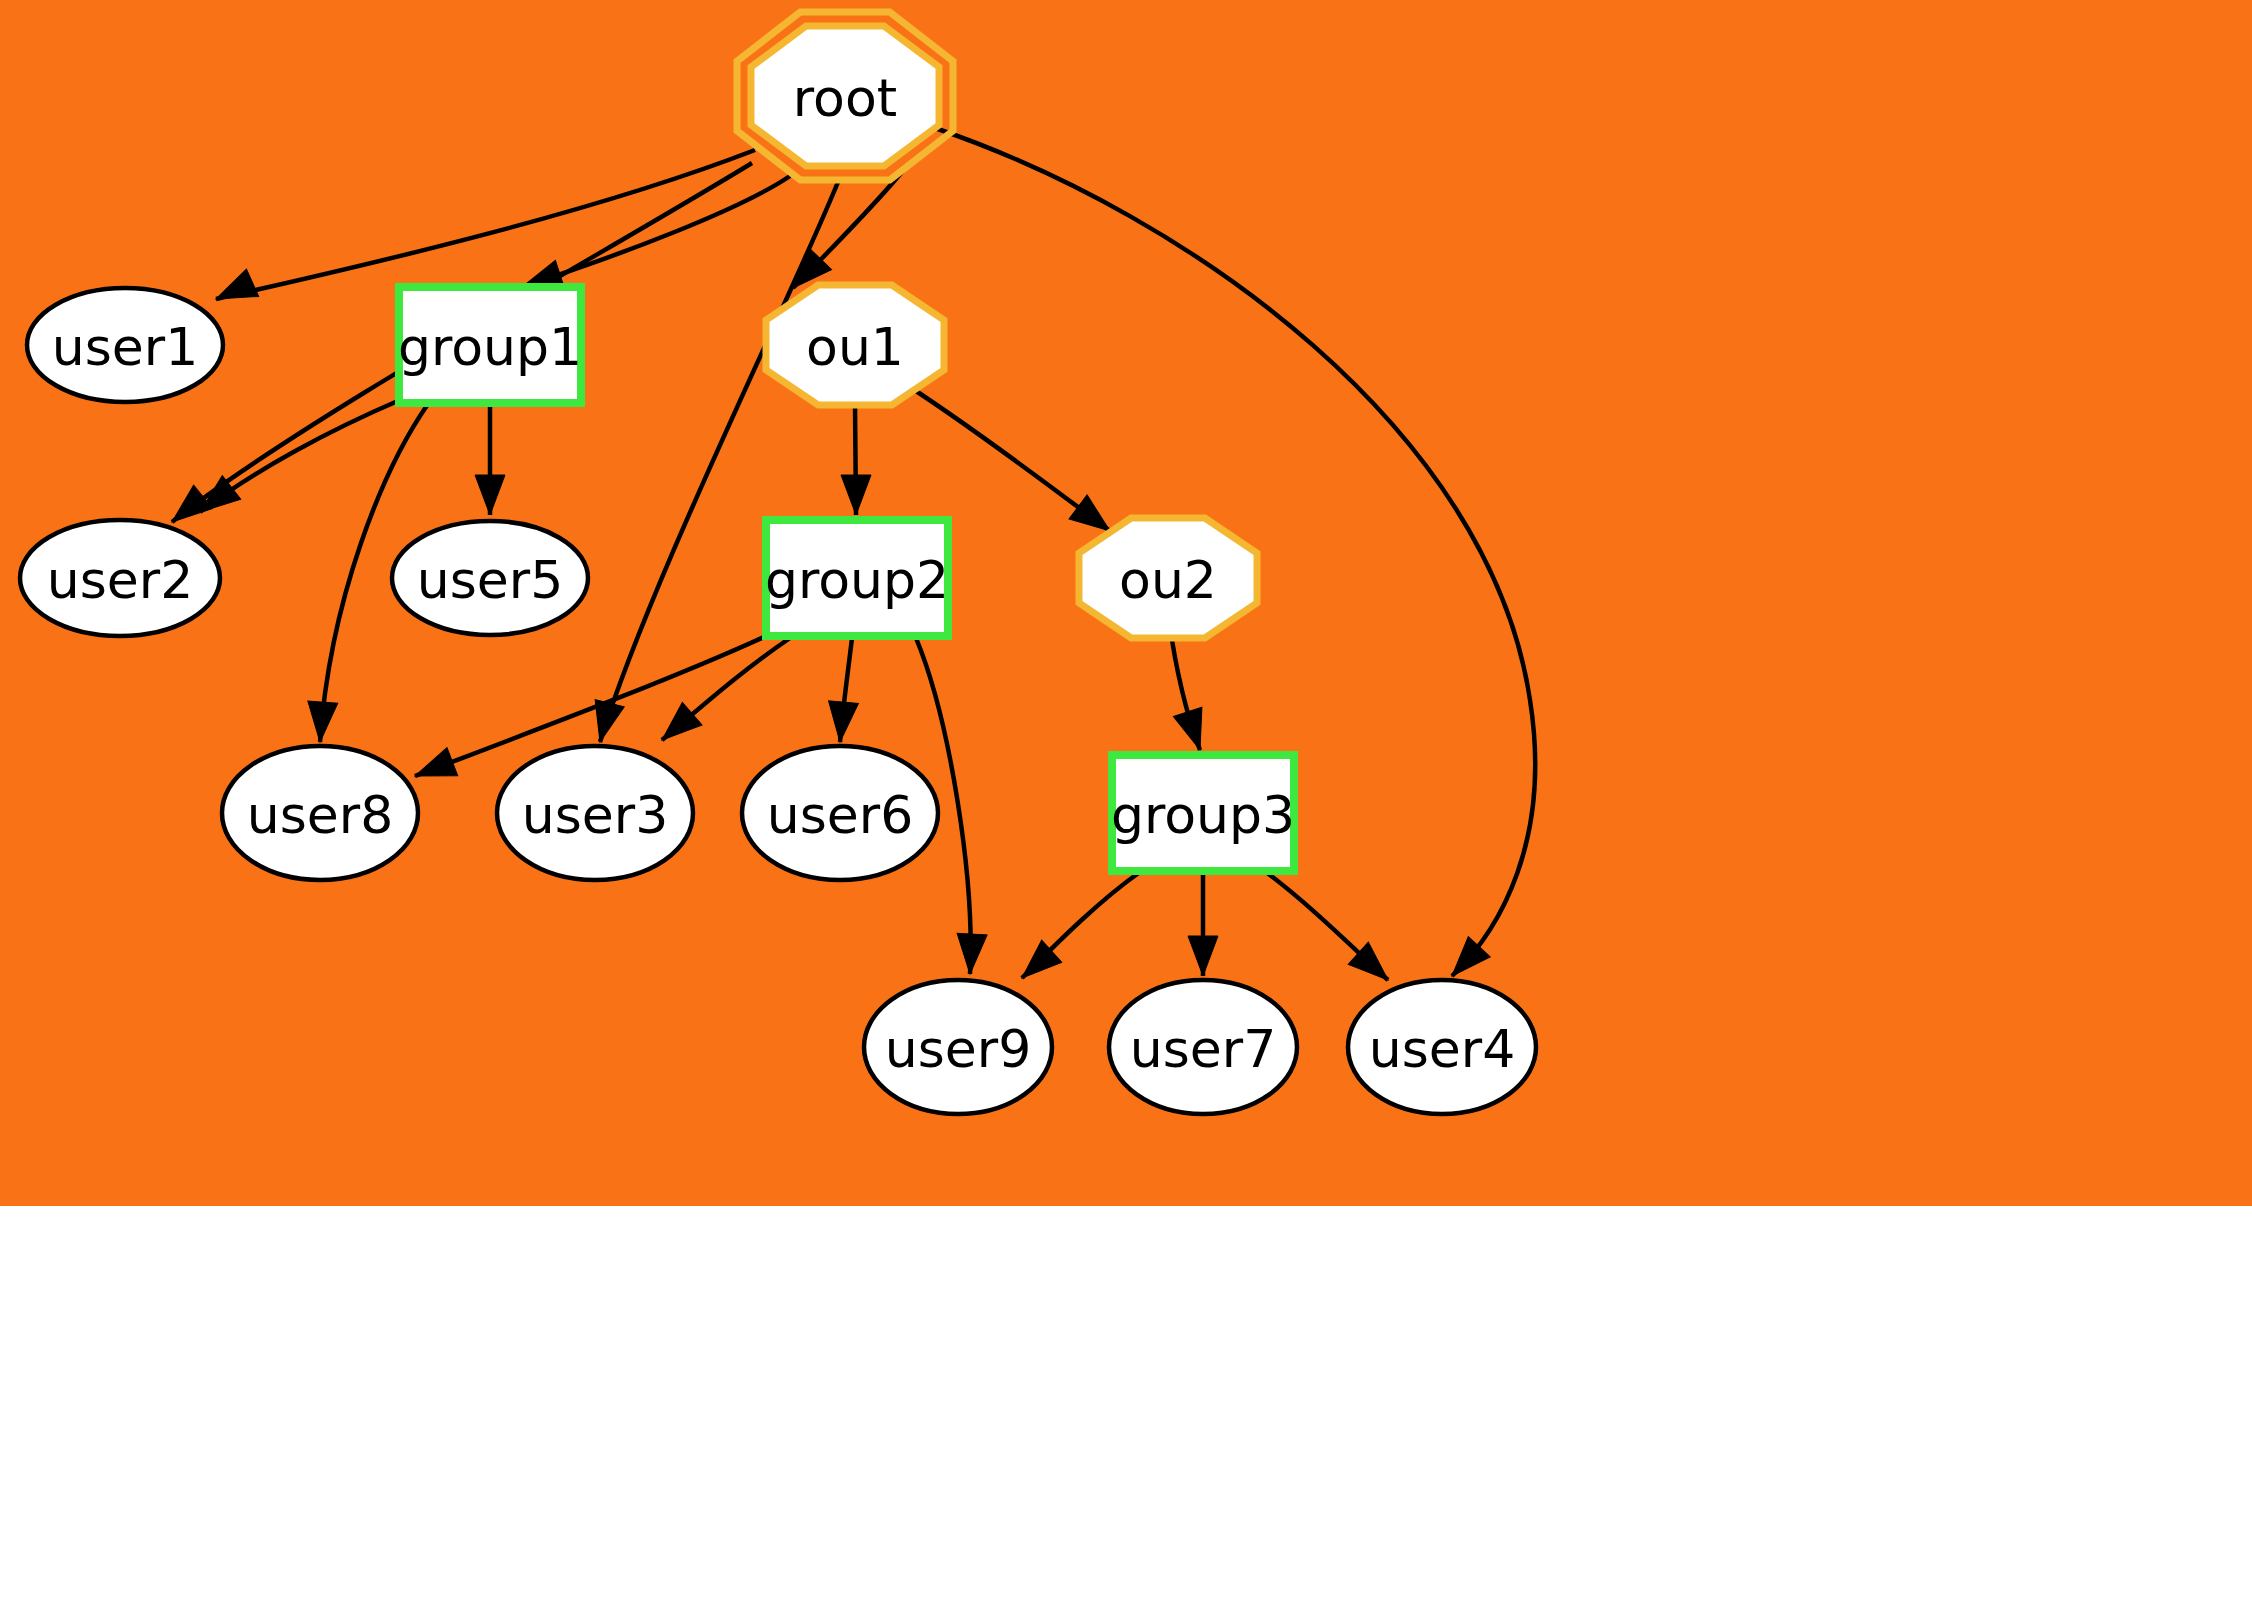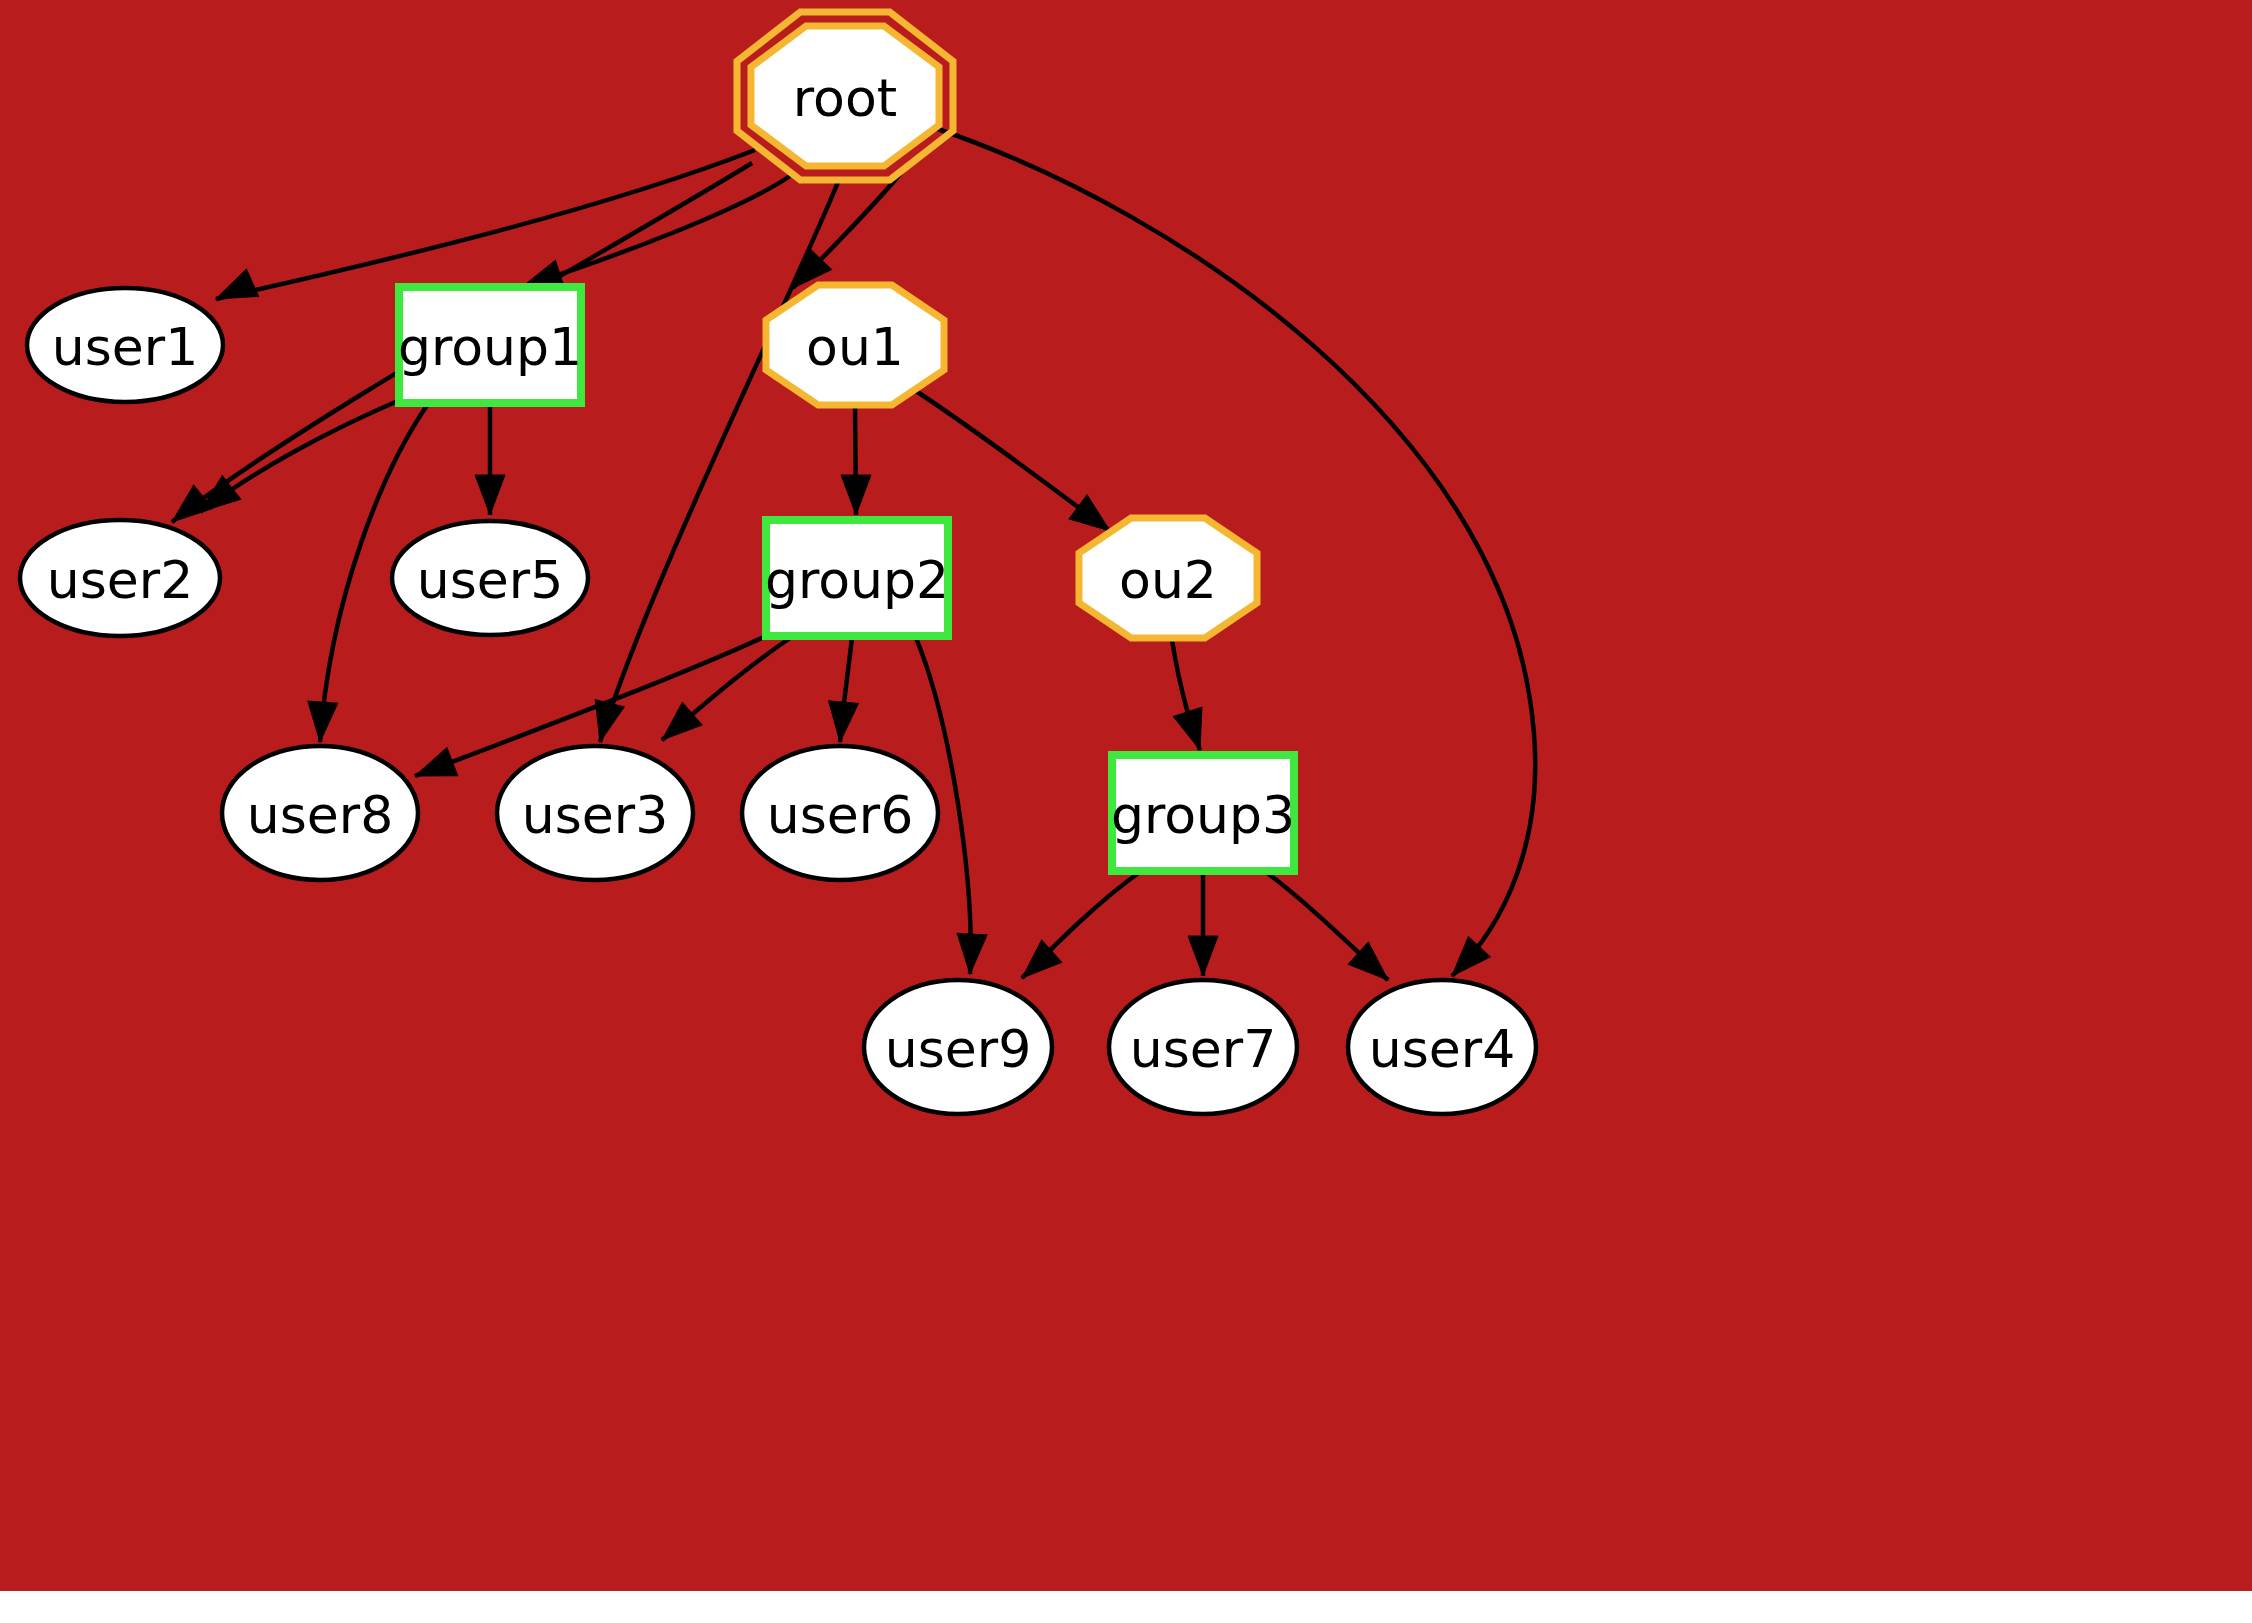--- a/index.html
+++ b/index.html
@@ -1,19 +1,19 @@
 <!DOCTYPE html>
 <html><head>
 <meta charset="utf-8">
 <title>Directory Graph</title>
 <style>
   html,body{margin:0;padding:0;background:#ffffff;}
   body{width:2252px;height:1623px;overflow:hidden;
        font-family:"DejaVu Sans","Liberation Sans",sans-serif;}
-  #graph-root{position:relative;width:2252px;height:1591px;background:#b91c1c;}
+  #graph-root{position:relative;width:2252px;height:1206px;background:#f97316;}
   svg#graph-canvas{position:absolute;left:0;top:0;width:2252px;height:1623px;}
   .node-label{font-family:"DejaVu Sans","Liberation Sans",sans-serif;
       font-size:52px;fill:#000000;text-anchor:middle;dominant-baseline:central;}
   .edge-path{fill:none;stroke:#000000;stroke-width:4.5;}
   .arrow-head{fill:#000000;stroke:#000000;stroke-width:1;}
   .shape-ellipse{fill:#ffffff;stroke:#000000;stroke-width:4.5;}
   .shape-rect{fill:#ffffff;stroke:#3FE83F;stroke-width:8;}
   .shape-octagon{fill:#ffffff;stroke:#F5B731;stroke-width:7;}
   .shape-octagon-outer{fill:none;stroke:#F5B731;stroke-width:7;}
 </style>

